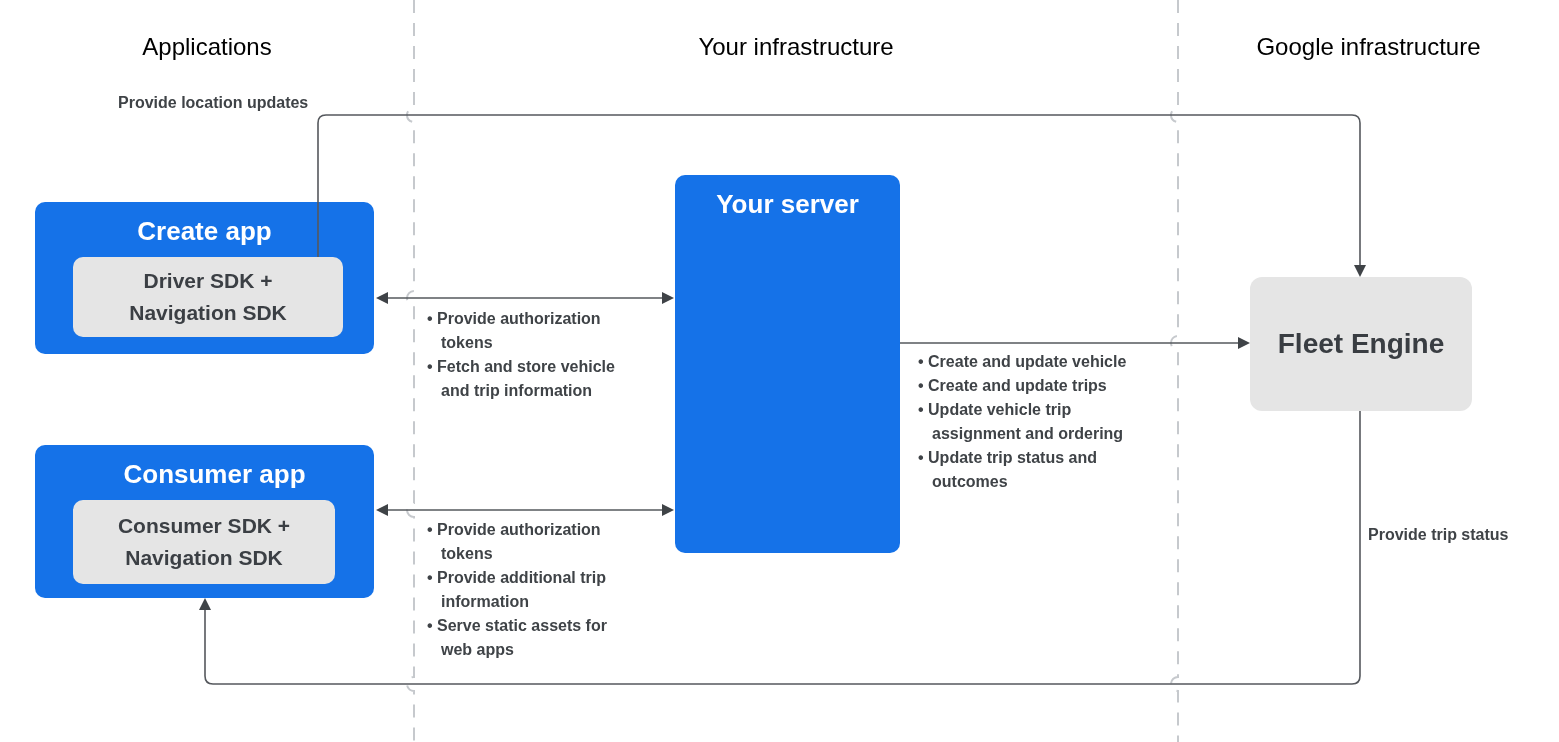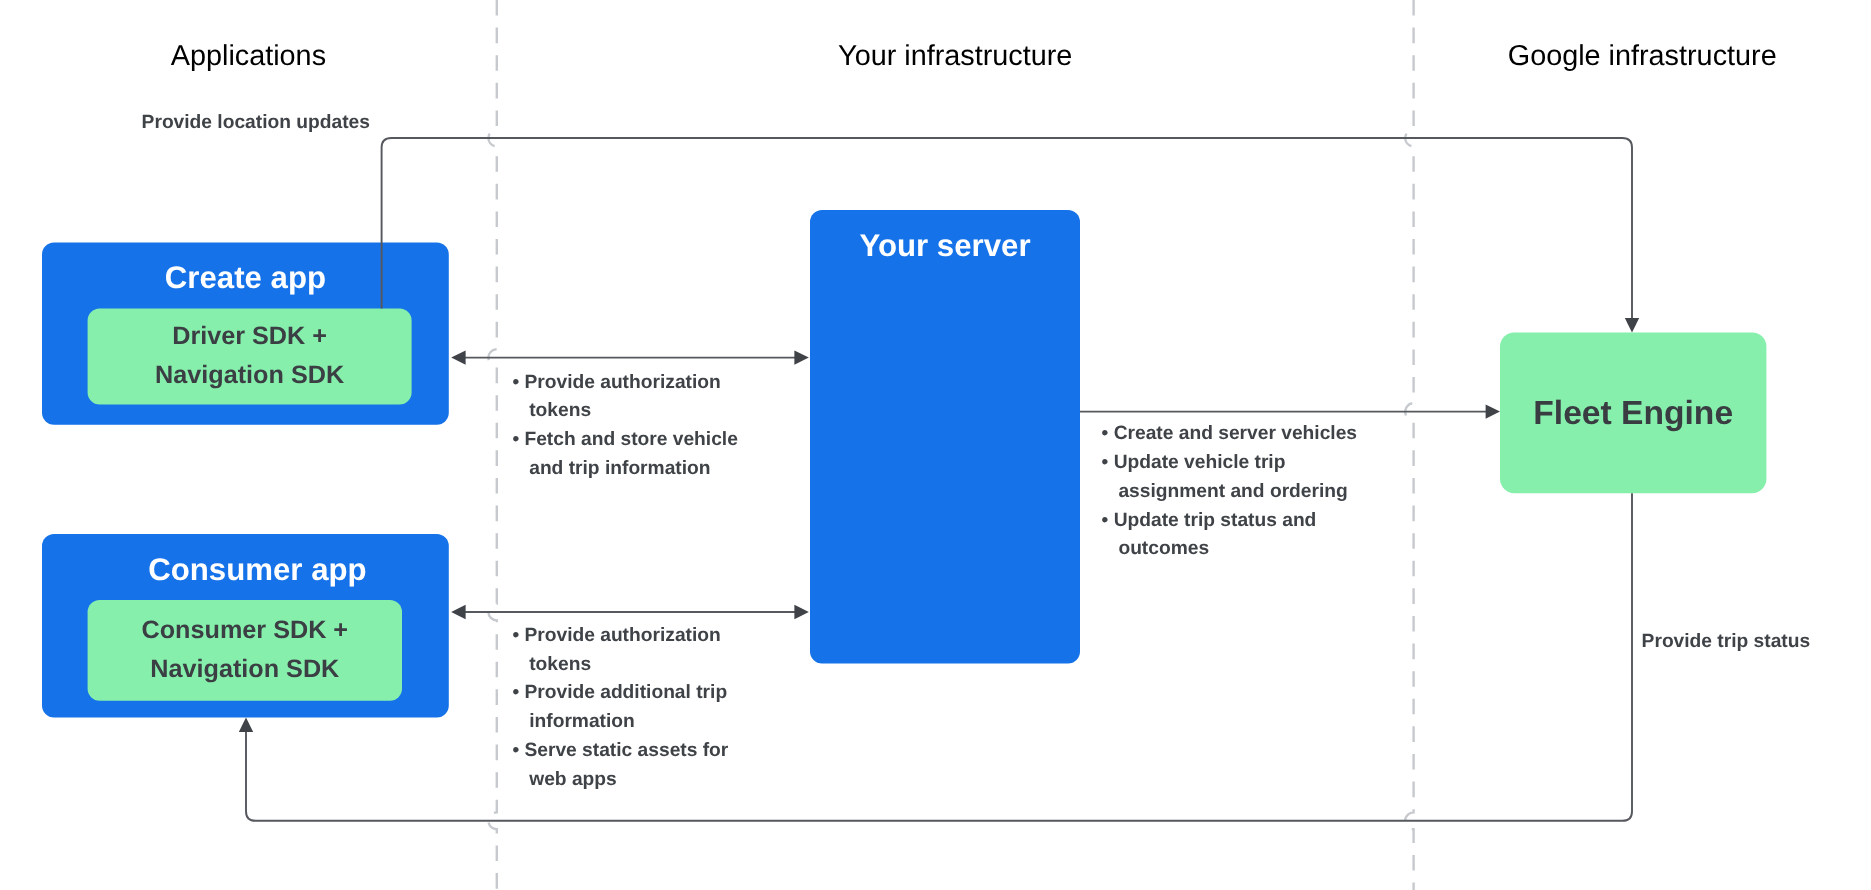--- a/index.html
+++ b/index.html
@@ -48,21 +48,21 @@
   .col-header.c2 { left: 414px; width: 764px; }
   .col-header.c3 { left: 1178px; width: 381px; }
 
   
   .node {
     position: absolute;
     border-radius: 10px;
     z-index: 2;
   }
   .blue { background: #1572e8; }
-  .yellow { background: #86efac; }
+  .yellow { background: #e5e5e5; }
 
   .node-title {
     font-weight: 700;
     color: #ffffff;
     text-align: center;
     font-size: 26px;
     margin-top: 14px;
   }
 
   .driver-app   { left: 35px;  top: 202px; width: 339px; height: 152px; }
@@ -157,21 +157,22 @@
   <div class="node yellow fleet-engine">
     <div class="fleet-title">Fleet Engine</div>
   </div>
 
   <ul class="blist list-driver">
     <li>Provide authorization tokens</li>
     <li>Fetch and store vehicle and trip information</li>
   </ul>
 
   <ul class="blist list-server">
-    <li>Create and server vehicles</li>
+    <li>Create and update vehicle</li>
+    <li>Create and update trips</li>
     <li>Update vehicle trip assignment and ordering</li>
     <li>Update trip status and outcomes</li>
   </ul>
 
   <ul class="blist list-consumer">
     <li>Provide authorization tokens</li>
     <li>Provide additional trip information</li>
     <li>Serve static assets for web apps</li>
   </ul>
 

